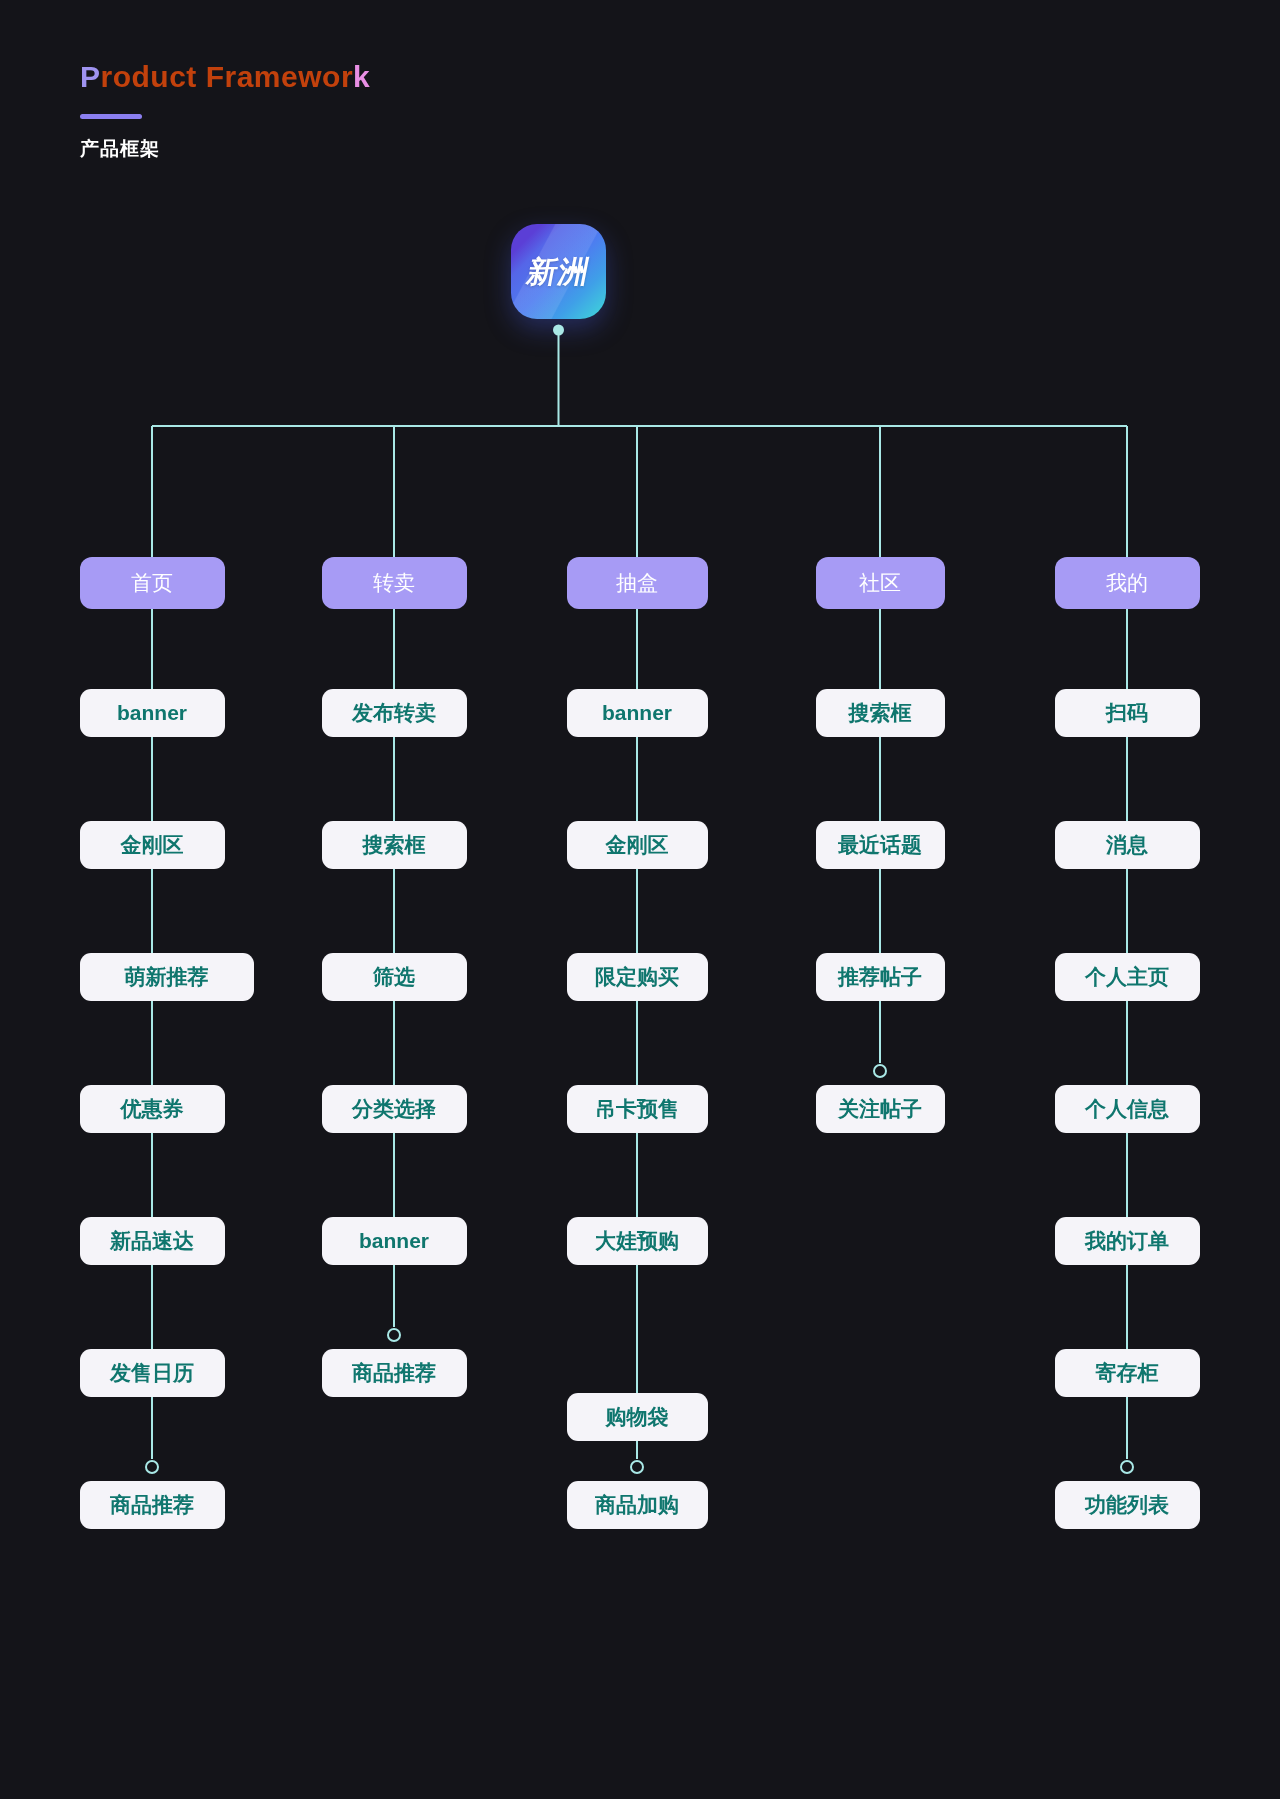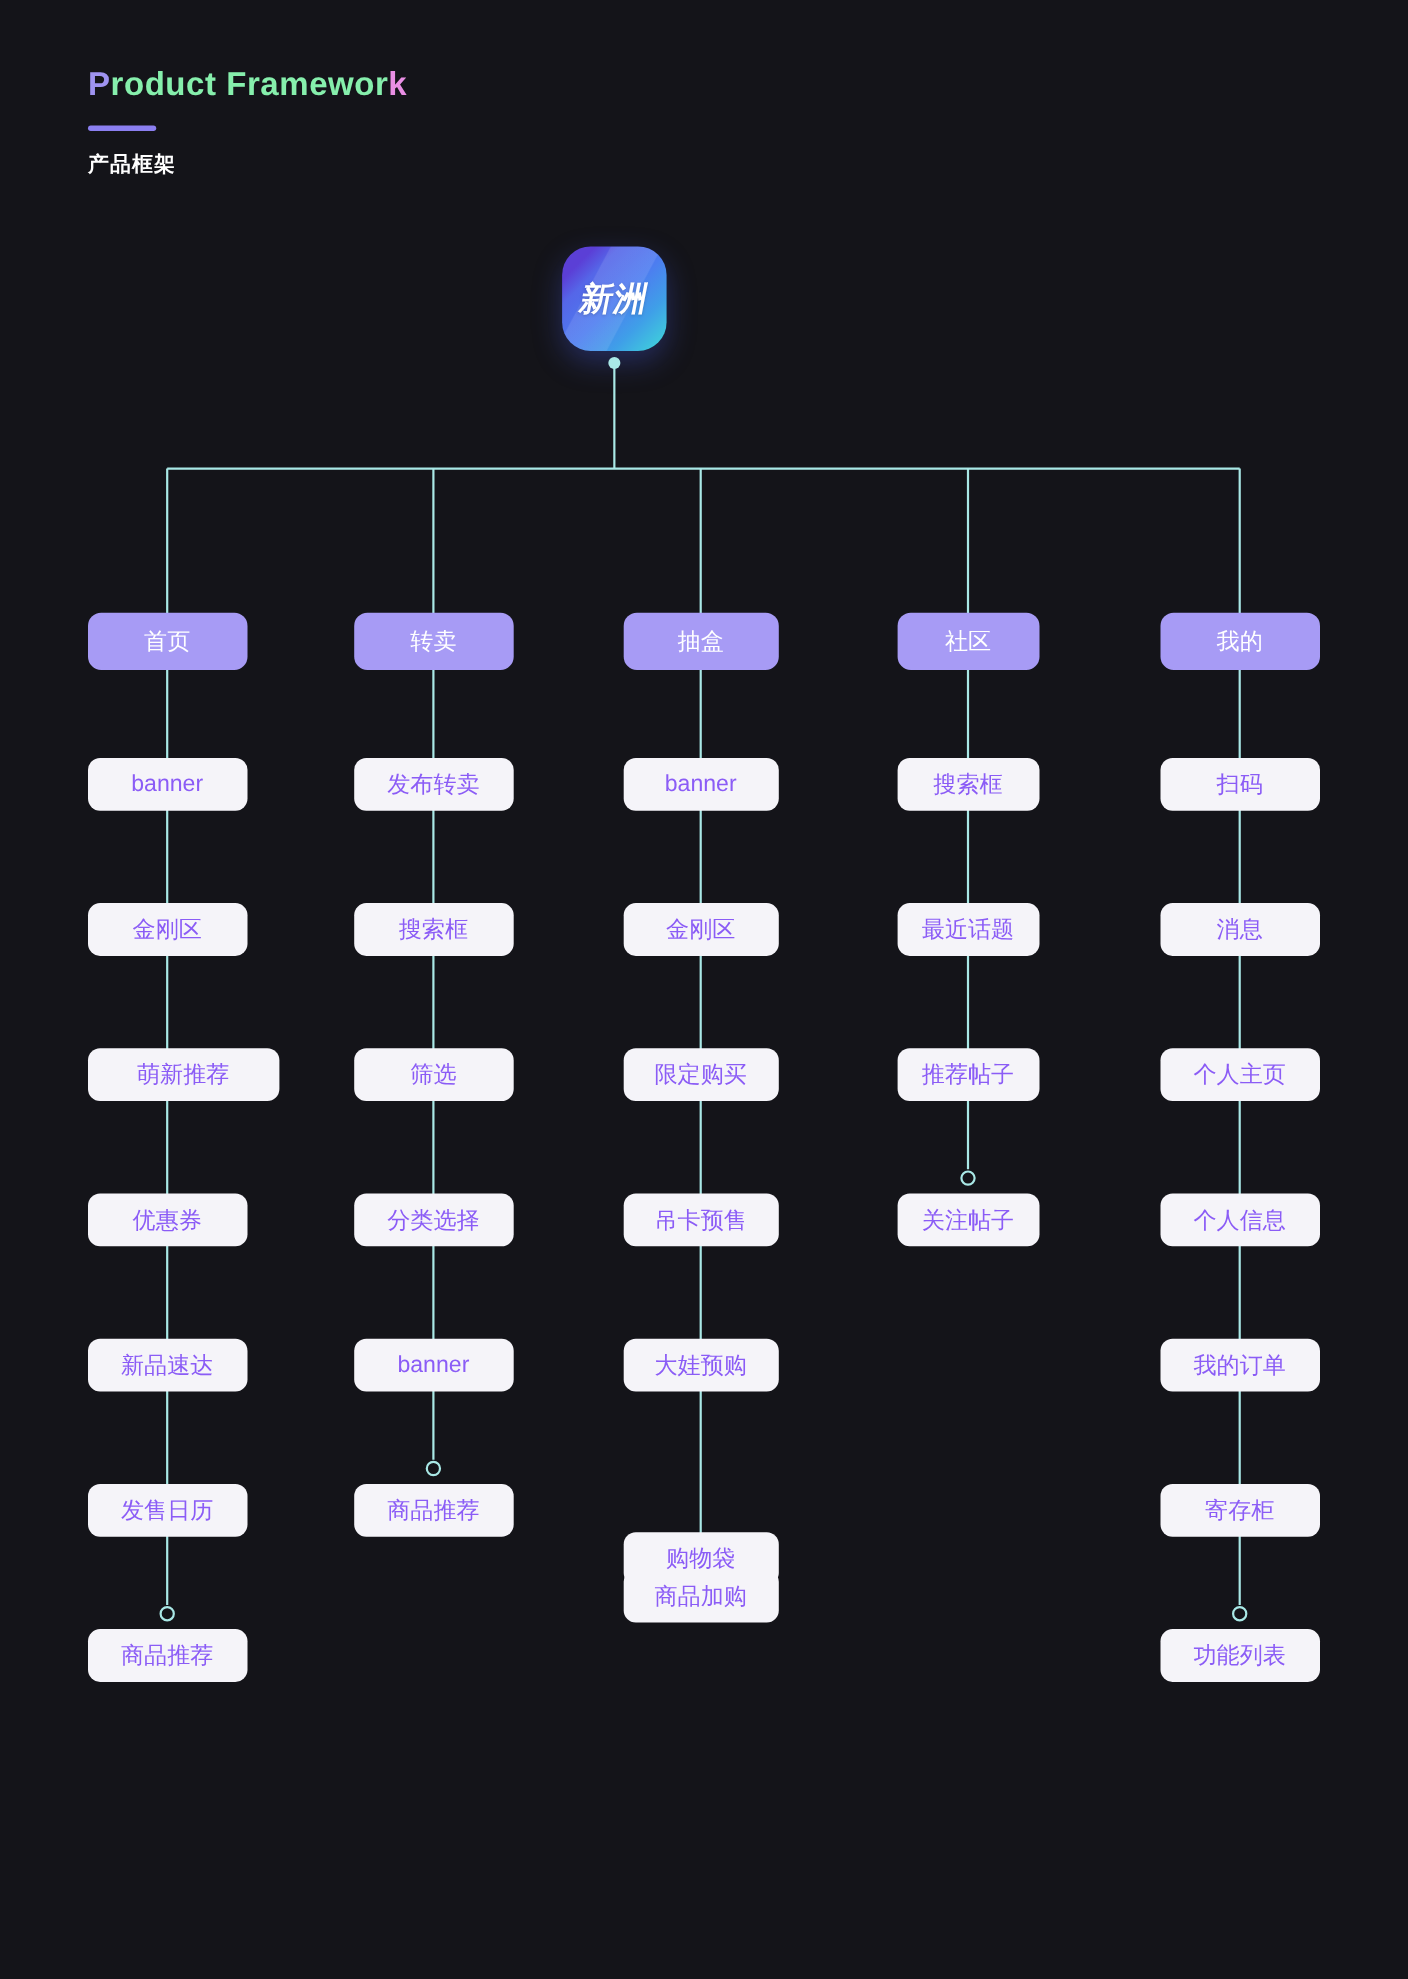--- a/index.html
+++ b/index.html
@@ -23,21 +23,21 @@
   .header { position: absolute; left: 80px; top: 58px; }
   .title {
     font-size: 30px;
     font-weight: 700;
     letter-spacing: 0.5px;
     color: #ffffff;
     line-height: 38px;
     white-space: nowrap;
   }
   .title .t-first  { color: #9f93f0; }
-  .title .t-mid    { color: #86efac; }
+  .title .t-mid    { color: #c2410c; }
   .title .t-last   { color: #e98fe4; }
 
   .rule {
     width: 62px;
     height: 5px;
     border-radius: 3px;
     background: #8b7ff0;
     margin-top: 18px;
   }
   .subtitle {
@@ -101,22 +101,22 @@
   }
   .node.lvl1 {
     background: #a79bf5;
     color: #ffffff;
     font-weight: 400;
     height: 52px;
     border-radius: 12px;
   }
   .node.lvl2 {
     background: #f5f4f9;
-    color: #8b5cf6;
-    font-weight: 400;
+    color: #0f766e;
+    font-weight: 700;
   }
 </style>
 </head>
 <body>
 
 <div class="page">
 
   <div class="header">
     <div class="title"><span class="t-first">P</span><span class="t-mid">roduct Framewor</span><span class="t-last">k</span></div>
     <div class="rule"></div>
@@ -204,21 +204,21 @@
       </div>
       <div class="node lvl2" style="width: 141px; left: 566.5px; top: 1085px;">
         <span>吊卡预售</span>
       </div>
       <div class="node lvl2" style="width: 141px; left: 566.5px; top: 1217px;">
         <span>大娃预购</span>
       </div>
       <div class="node lvl2" style="width: 141px; left: 566.5px; top: 1349px; margin-top: 44px;">
         <span>购物袋</span>
       </div>
-      <div class="node lvl2" style="width: 141px; left: 566.5px; top: 1427px; text-align: center;">
+      <div class="node lvl2" style="width: 141px; left: 566.5px; top: 1481px; text-align: center;">
         <span>商品加购</span>
       </div>
       <div class="node lvl1" style="width: 129px; left: 815.5px; top: 557px;">
         <span>社区</span>
       </div>
       <div class="node lvl2" style="width: 129px; left: 815.5px; top: 689px;">
         <span>搜索框</span>
       </div>
       <div class="node lvl2" style="width: 129px; left: 815.5px; top: 821px;">
         <span>最近话题</span>

